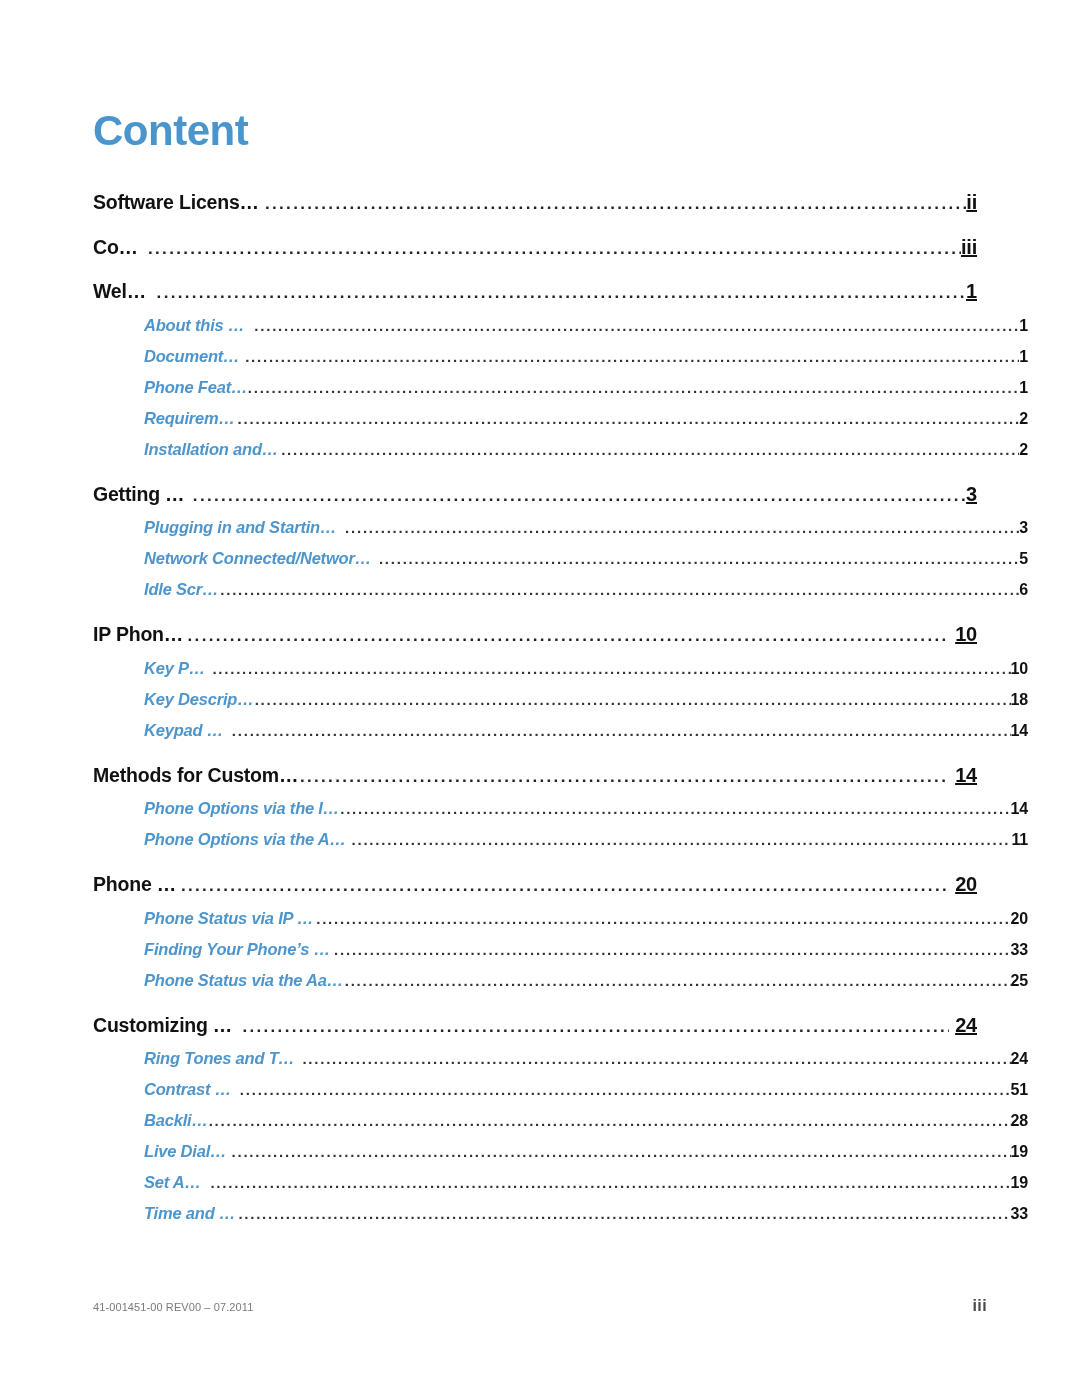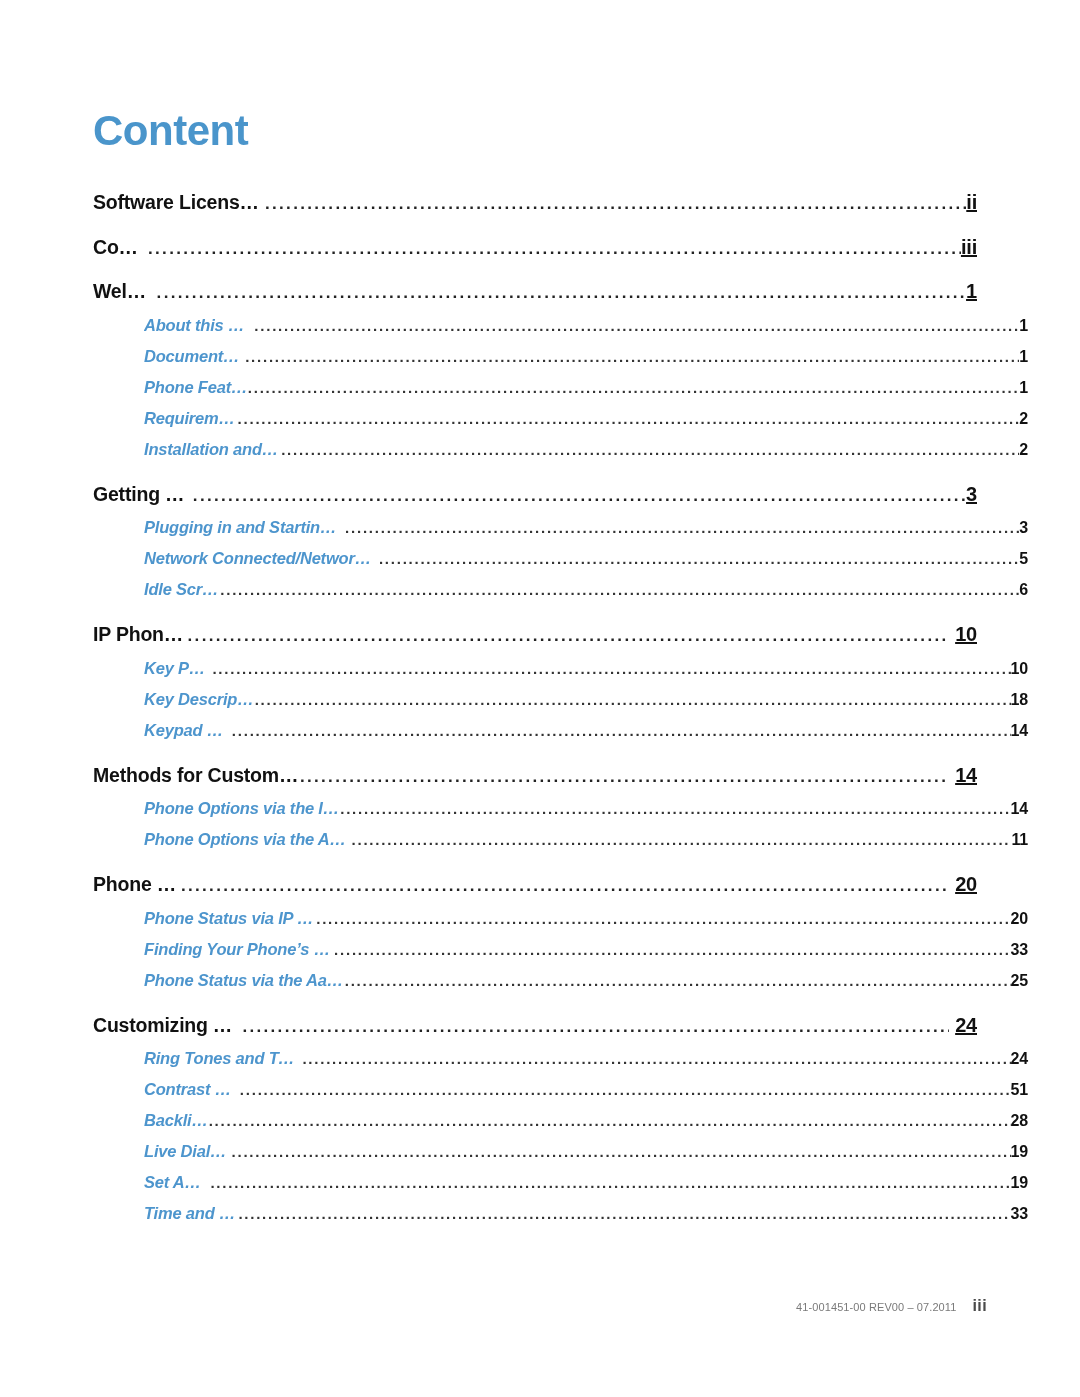--- a/index.html
+++ b/index.html
@@ -132,21 +132,21 @@
   .level1.after-sub { margin-top: 24px; }
 
   
   .footer {
     position: absolute;
     left: 93px;
     right: 93px;
     top: 1297px;
     display: flex;
     align-items: baseline;
-    justify-content: flex-end;
+    justify-content: space-between;
     gap: 16px;
   }
   .footer-left {
     font-size: 11px;
     color: #7a7a7a;
     letter-spacing: 0.1px;
   }
   .footer-right {
     font-size: 16px;
     font-weight: bold;

